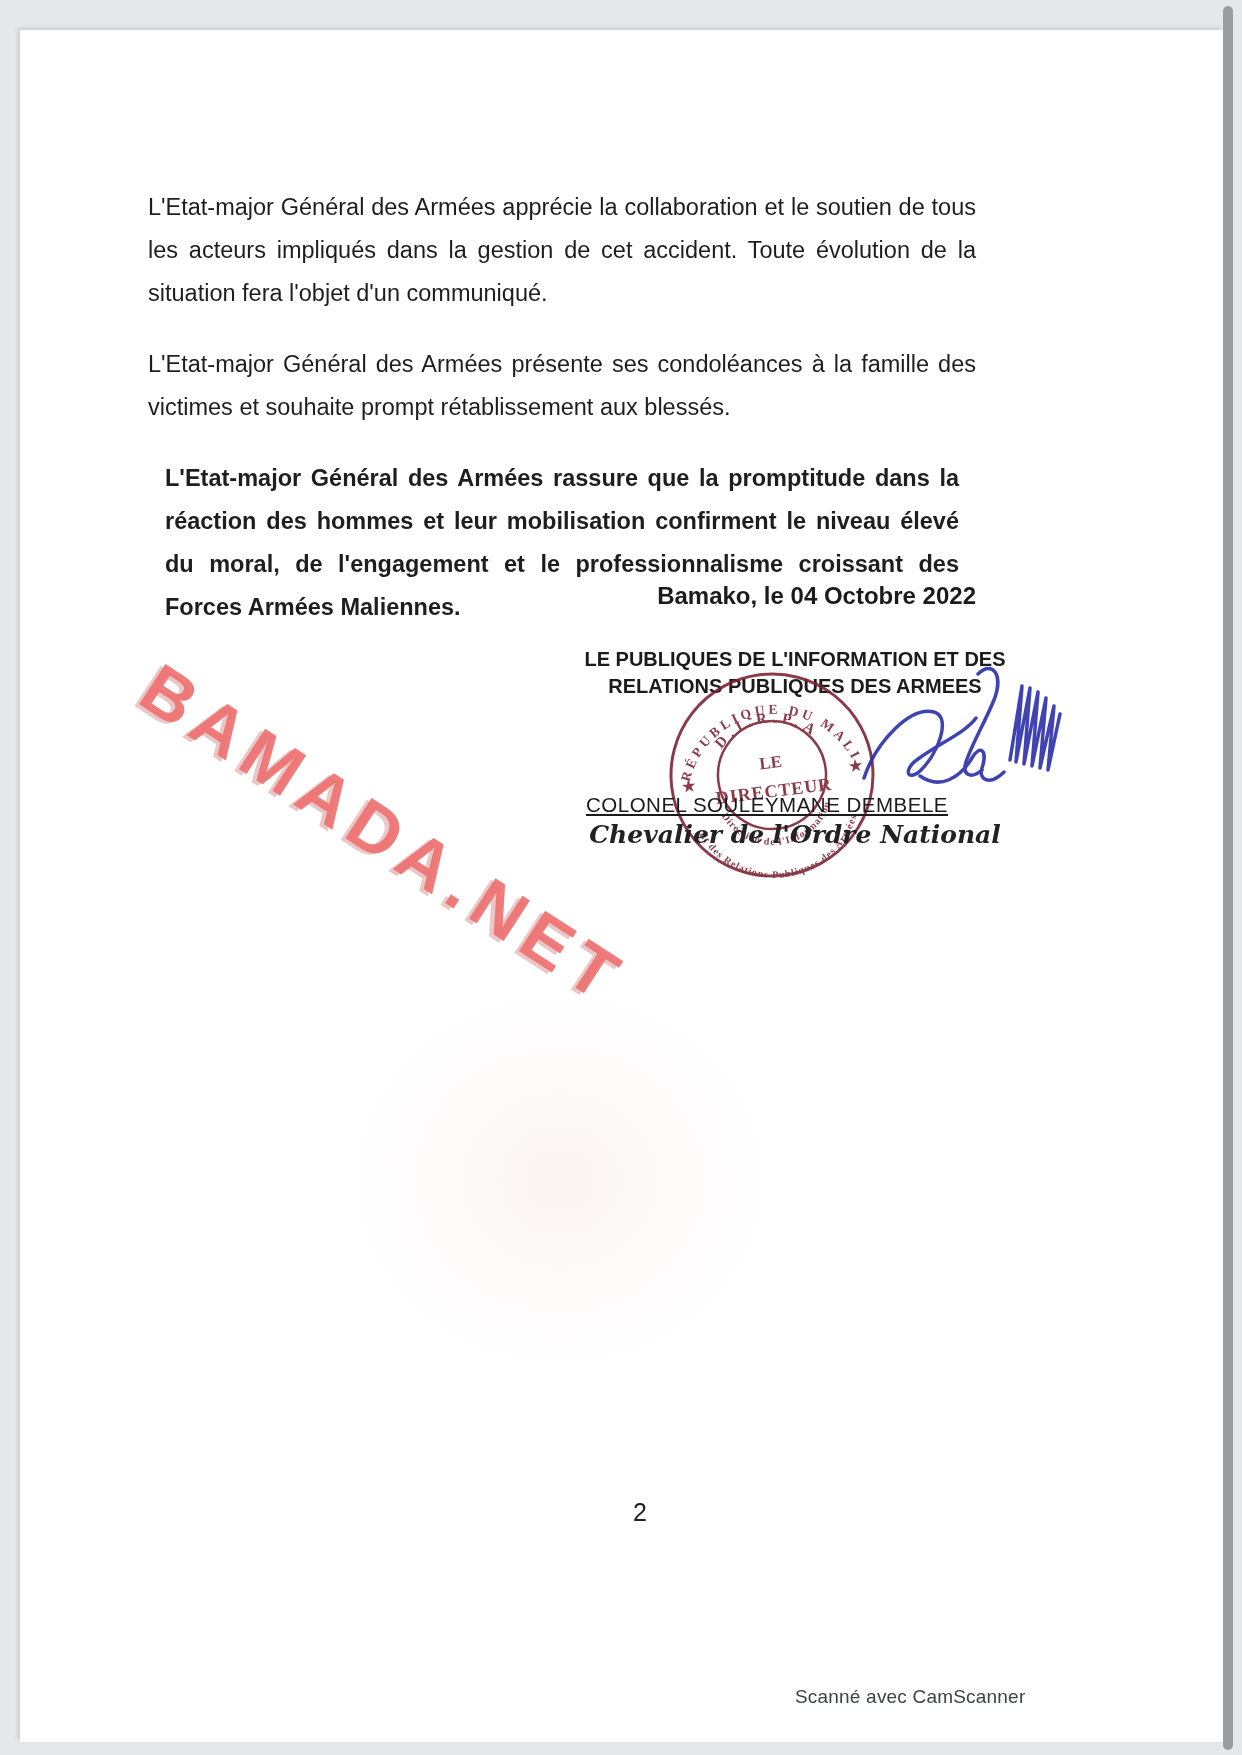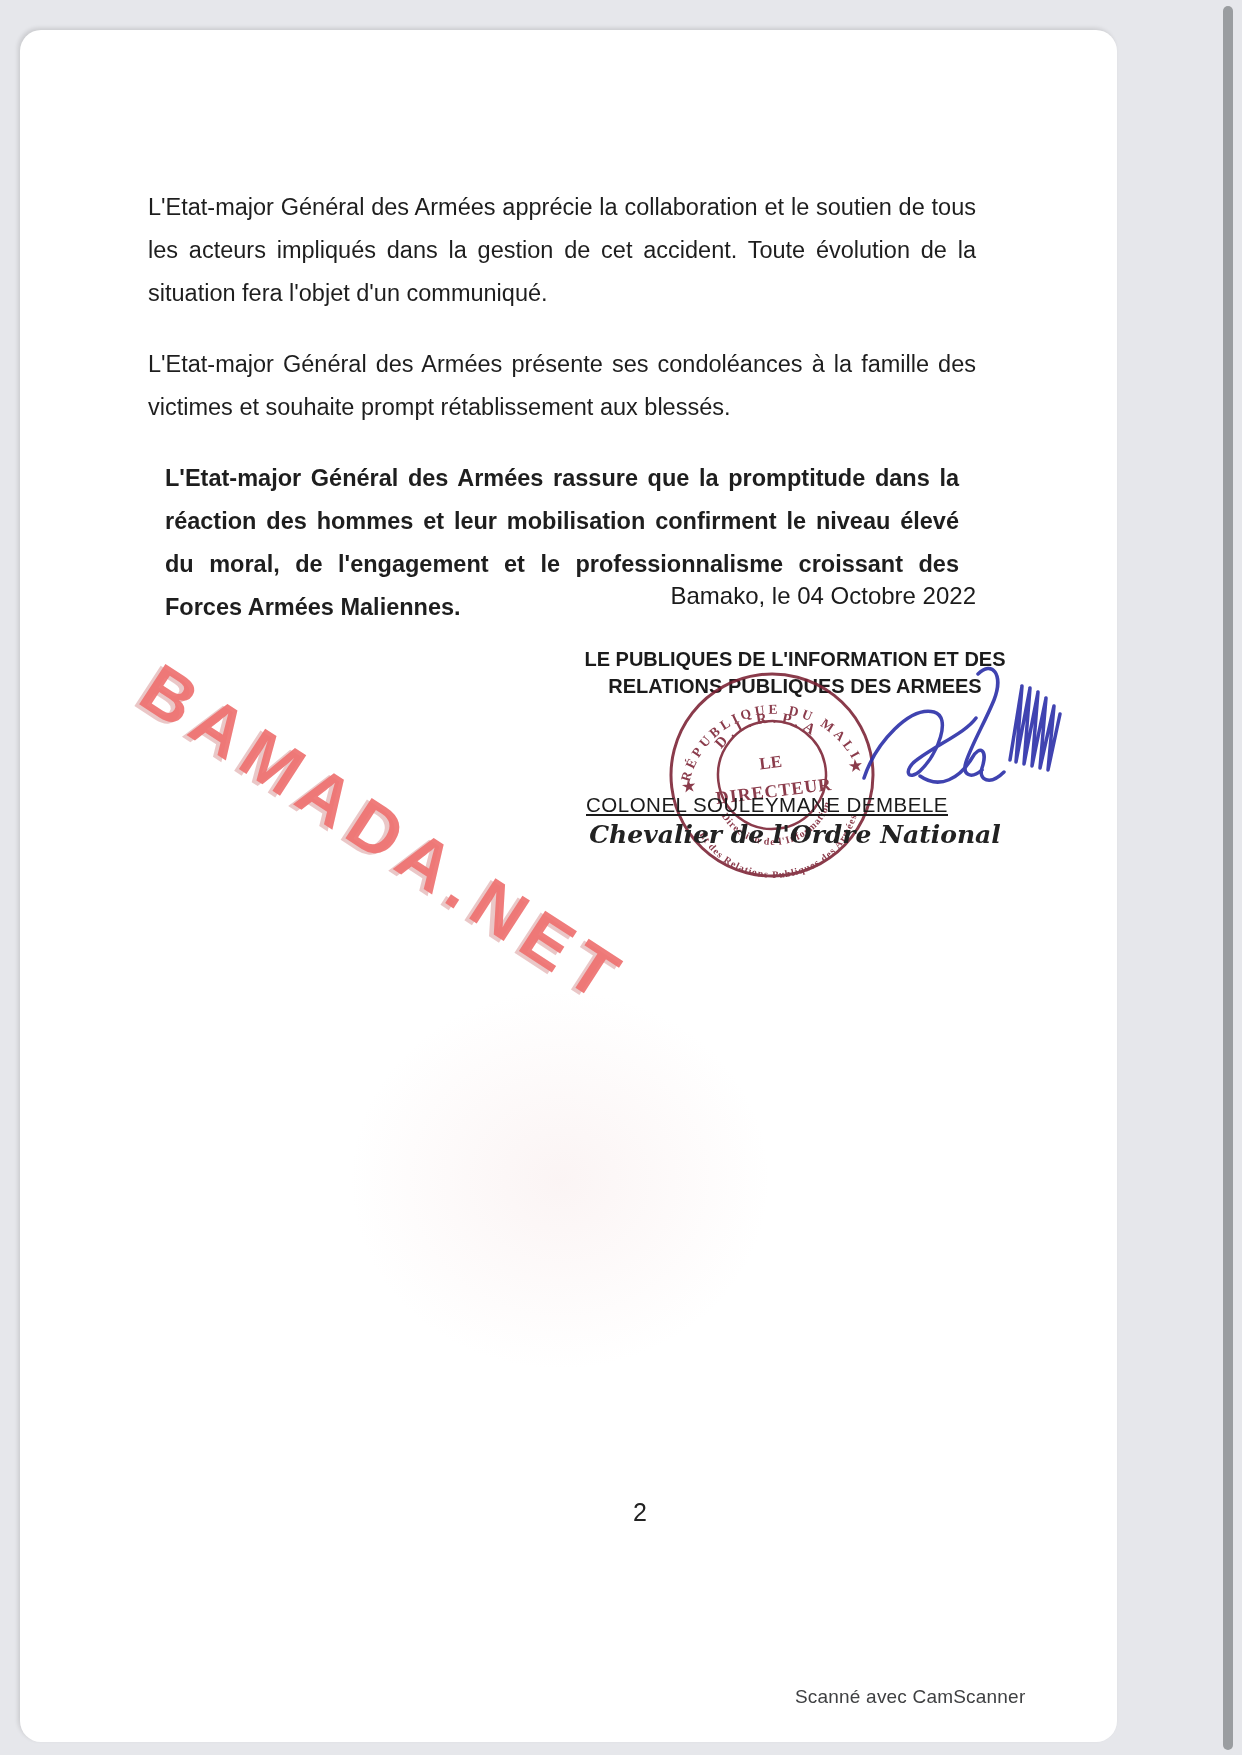--- a/index.html
+++ b/index.html
@@ -3,34 +3,33 @@
 <meta charset="utf-8">
 <style>
   html,body{margin:0;padding:0;}
   body{
     width:1242px;height:1755px;
     background:#e6e7eb;
     font-family:"Liberation Sans", sans-serif;
     overflow:hidden;position:relative;
   }
   .page{
-    position:absolute;left:20px;top:30px;width:1097px;height:1712px;
+    position:absolute;left:20px;top:30px;width:1203px;height:1712px;
     background:#ffffff;
     box-shadow:-2px -2px 4px rgba(0,0,0,0.12);
-    border-radius:21px;
   }
   .content{
     position:absolute;left:128px;top:156px;width:828px;
     color:#1e1e1e;font-size:23.5px;line-height:43px;
   }
   .content p{margin:0 0 28px 0;text-align:justify;}
   .content p.no-gap{margin:17px;font-weight:bold;}
   .dateline{
     position:absolute;left:128px;top:552px;width:828px;
-    text-align:right;font-weight:normal;font-size:24px;color:#1b1b1b;
+    text-align:right;font-weight:bold;font-size:24px;color:#1b1b1b;
   }
   .sig-heading{
     position:absolute;left:555px;top:616px;width:440px;
     text-align:center;font-weight:bold;font-size:20px;line-height:27px;color:#1b1b1b;
   }
   .signer-name{
     position:absolute;left:566px;top:763px;width:440px;
     font-weight:normal;font-size:20.5px;color:#1b1b1b;
     text-decoration:underline;letter-spacing:.5px;
   }

